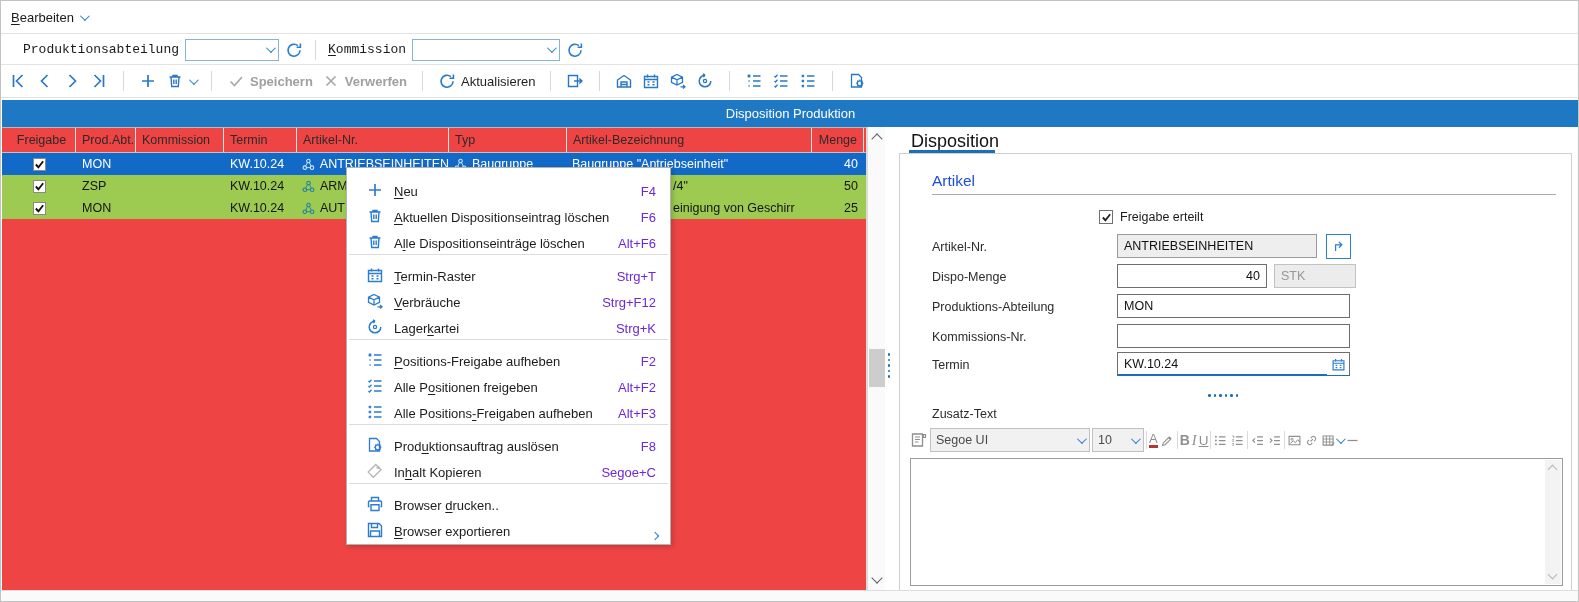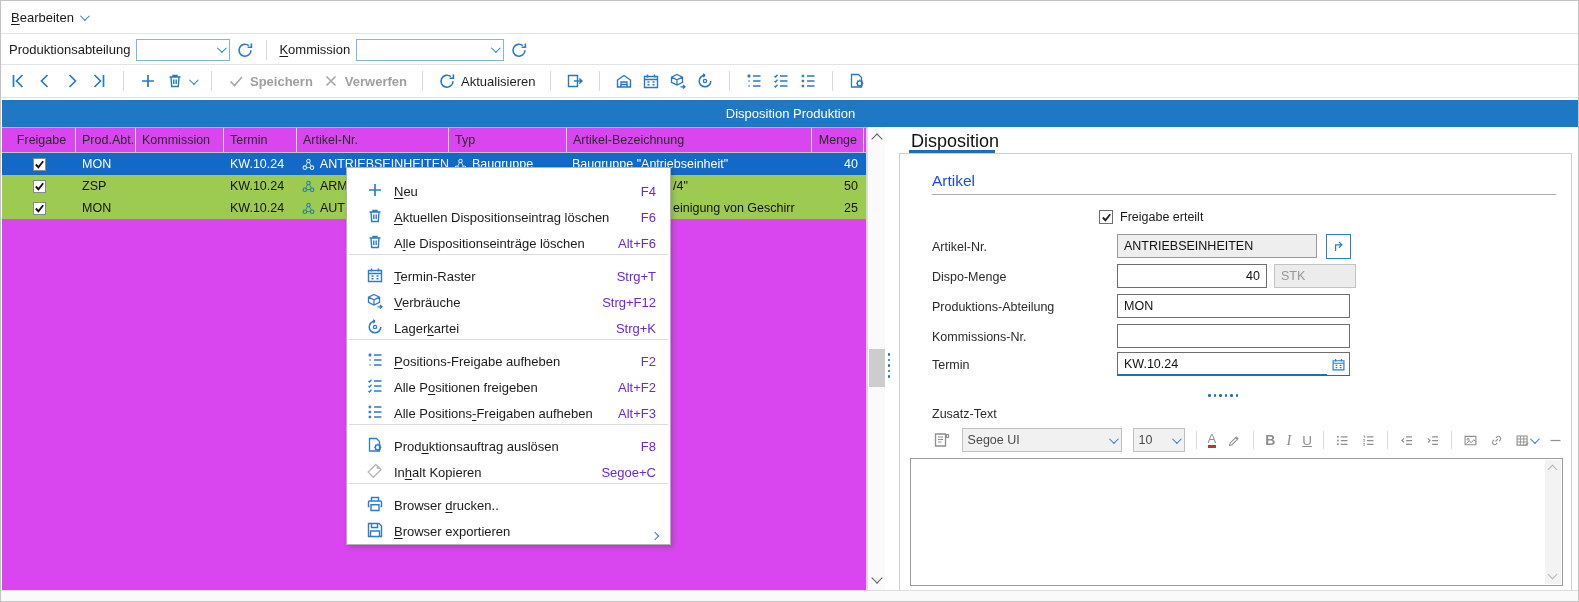--- a/index.html
+++ b/index.html
@@ -8,40 +8,40 @@
   #app { position:relative; width:1579px; height:602px; background:#ffffff; border:1px solid #c3c3c3; overflow:hidden; }
 
   .hline { position:absolute; left:0; right:0; height:1px; background:#e3e3e3; }
 
   
   #menubar { position:absolute; left:0; top:0; width:100%; height:32px; display:flex; align-items:center; padding-left:10px; }
   #menubar .chv { margin-left:6px; }
   u { text-decoration:underline; text-underline-offset:2px; }
 
   
-  #filterbar { position:absolute; left:0; top:33px; width:100%; height:31px; display:flex; align-items:center; padding-left:8px; gap:6px; }
+  #filterbar { position:absolute; left:0; top:33px; width:100%; height:31px; display:flex; align-items:center; padding-left:22px; gap:6px;font-family:Liberation Mono, monospace; }
   .combo { width:94px; height:22px; border:1px solid #86b3d9; background:#fff; display:flex; align-items:center; justify-content:flex-end; padding-right:5px; }
   .combo.w148 { width:148px; }
   .vsep { width:1px; height:20px; background:#d8d8d8; margin:0 6px; }
   .chv { width:7px; height:7px; border-right:1.6px solid #2b7cd3; border-bottom:1.6px solid #2b7cd3; transform:rotate(45deg) translateY(-2px); display:inline-block; }
 
   
   #toolbar { position:absolute; left:0; top:64px; width:100%; height:32px; display:flex; align-items:center; padding-left:8px; gap:9px; }
   .ic { width:18px; height:18px; display:block; }
   .ic.small { width:15px; height:15px; }
   .tbtn { display:flex; align-items:center; gap:5px; color:#2878c6; cursor:default; }
   .tbtn.dis { color:#a9a9a9;font-weight:bold; }
   .tbtn .lbl { color:#1f1f1f; }
   .tbtn.dis .lbl { color:#a0a0a0; }
 
   
   #titlebar { position:absolute; left:1px; top:99px; width:1577px; height:27px; background:#1e78c4; color:#fff; display:flex; align-items:center; justify-content:center; font-size:13px; }
 
   
-  #grid { position:absolute; left:1px; top:126px; width:865px; height:463px; background:#d946ef; border-top:1px solid #b9b9b9; border-right:1px solid #d9d9d9; }
+  #grid { position:absolute; left:1px; top:126px; width:865px; height:463px; background:#ef4444; border-top:1px solid #b9b9b9; border-right:1px solid #d9d9d9; }
   #ghead { display:flex; height:25px; border-bottom:1px solid #c3c3c3; color:#2b2b2b; font-size:12.5px; align-items:center; }
   #ghead > div { height:100%; display:flex; align-items:center; padding-left:6px; border-right:1px solid #e4e4e4; }
   .grow { display:flex; height:22px; align-items:center; font-size:12.5px; }
   .grow.sel { background:#1269c8; color:#fff; }
   .grow.green { background:#9dcb52; color:#141414; }
   .c0 { width:74px; display:flex; justify-content:center; }
   .c1 { width:60px; padding-left:6px; }
   .c2 { width:88px; padding-left:6px; }
   .c3 { width:73px; padding-left:6px; }
   .c4 { width:152px; padding-left:4px; }
@@ -75,21 +75,21 @@
   .fin.ro { background:#eeeeee; border-color:#9a9a9a; }
   .unitbox { position:absolute; height:24px; background:#ececec; border:1px solid #c2c2c2; color:#979797; display:flex; align-items:center; padding-left:6px; font-size:12.5px; }
   .gotobtn { position:absolute; width:25px; height:25px; border:1px solid #2b7cd3; background:#fff; display:flex; align-items:center; justify-content:center; color:#2b7cd3; }
   .calbtn { position:absolute; width:22px; height:22px; display:flex; align-items:center; justify-content:center; color:#2b7cd3; background:#fff; }
   .pcb { position:absolute; width:14px; height:14px; border:1px solid #707070; background:#fff; display:flex; align-items:center; justify-content:center; }
   .pcb svg { width:11px; height:11px; }
   #hsplit { position:absolute; left:308px; top:240px; display:flex; gap:3px; }
   #hsplit i { width:2.5px; height:2.5px; background:#1b6fb8; border-radius:50%; }
 
   
-  #edtoolbar { position:absolute; left:10px; top:272px; width:653px; height:28px; display:flex; align-items:center; gap:11px; color:#8f8f8f;justify-content:flex-end; }
+  #edtoolbar { position:absolute; left:10px; top:272px; width:653px; height:28px; display:flex; align-items:center; gap:2px; color:#8f8f8f; }
   .edsel { height:24px; background:#f1f1f1; border:1px solid #c0c0c0; display:flex; align-items:center; justify-content:space-between; padding:0 5px; color:#4a4a4a; font-size:12.5px; }
   .edic { display:flex; align-items:center; }
   .edsep { width:1px; height:18px; background:#dadada; }
   .bB { font-weight:bold; font-size:14px; color:#8f8f8f; }
   .bI { font-style:italic; font-family:"Liberation Serif",serif; font-size:14.5px; color:#8f8f8f; }
   .bU { text-decoration:underline; font-size:13.5px; color:#8f8f8f; }
   .fontA { font-size:13px; color:#8f8f8f; border-bottom:3px solid #b33; line-height:12px; }
   #edtext { position:absolute; left:10px; top:304px; width:653px; height:128px; border:1px solid #9a9a9a; background:#fff; }
   #edtext .sb { position:absolute; right:1px; top:1px; width:16px; height:124px; background:#f3f3f3; }
   #edtext .sb .arr { position:absolute; left:4px; width:7px; height:7px; border-right:1.4px solid #b5b5b5; border-bottom:1.4px solid #b5b5b5; }

